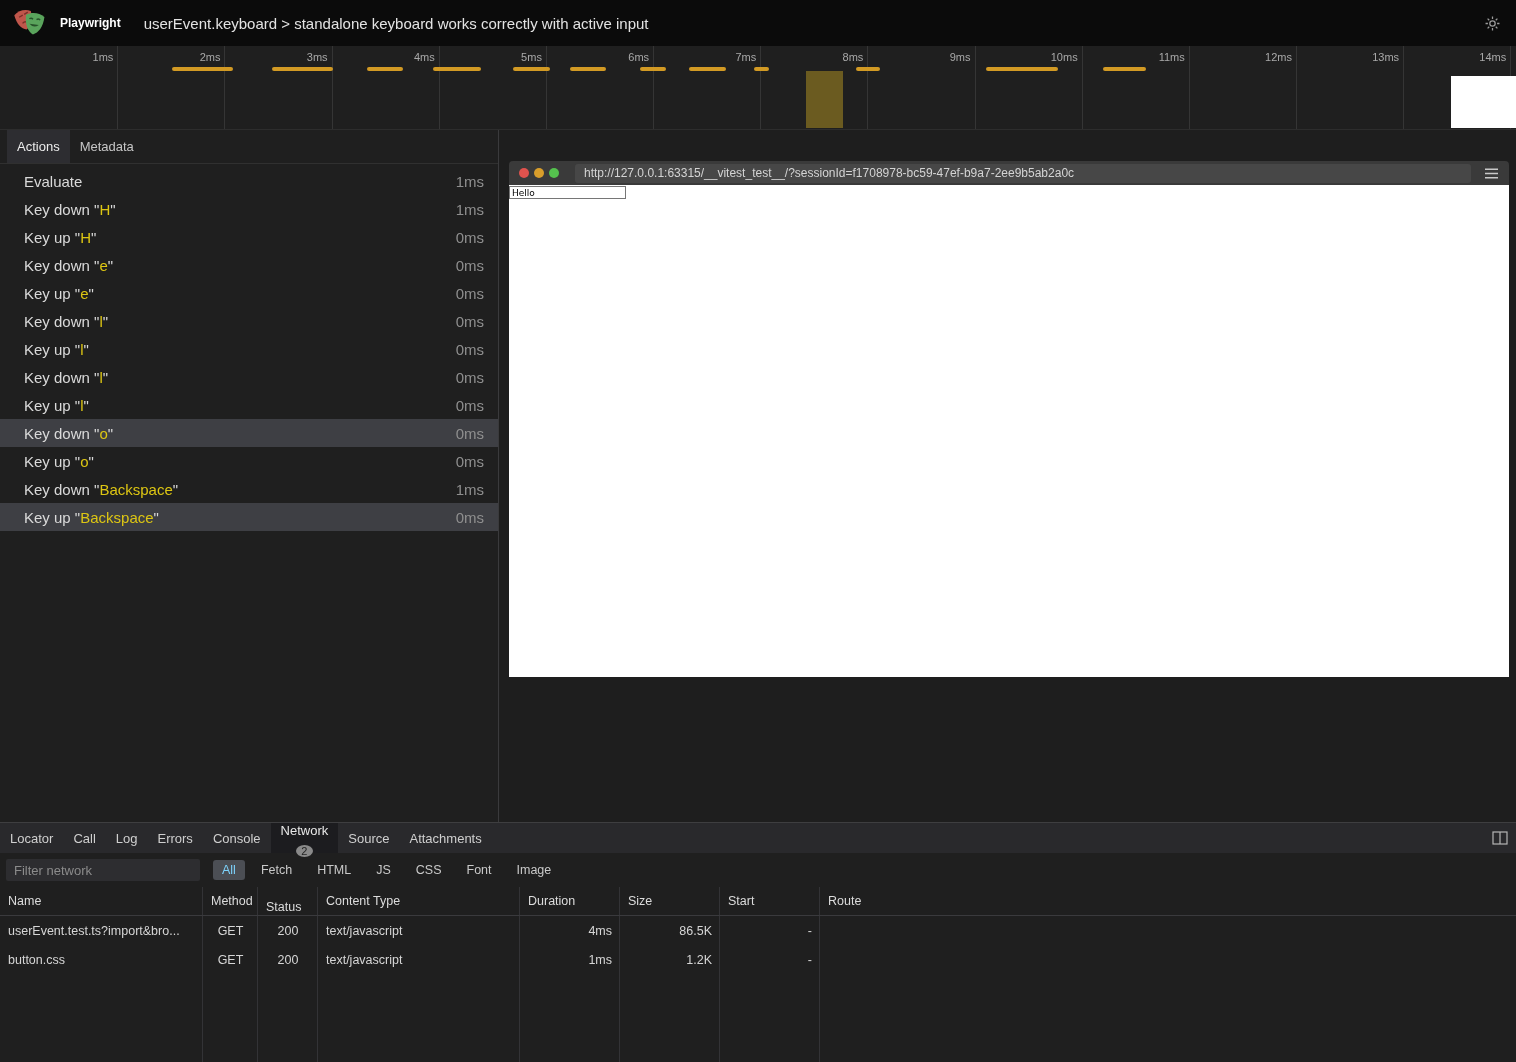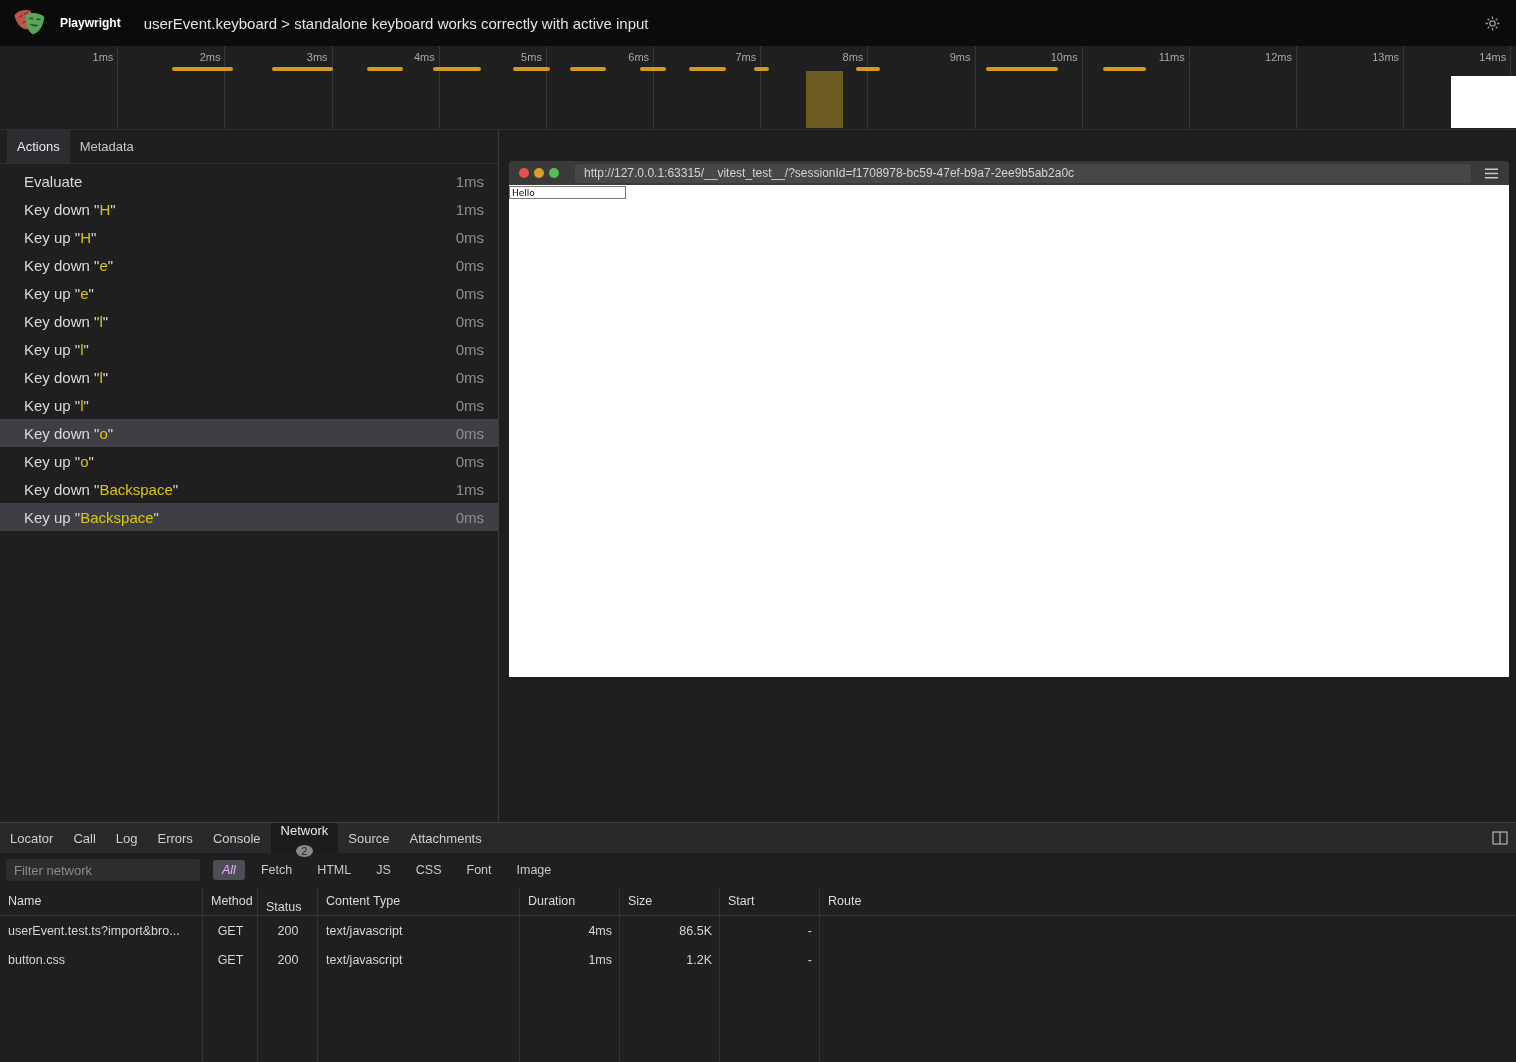--- a/index.html
+++ b/index.html
@@ -54,21 +54,21 @@
   .btab { padding:0 10px; display:flex; align-items:center; gap:7px; cursor:pointer; white-space:nowrap; }
   .btab.selected { background:#1c1c1f; color:#e8e8e8;flex-direction:column; }
   .badge { width:17px; height:17px; border-radius:50%; background:#8a8a8a; color:#242424; font-size:11px; display:flex; align-items:center; justify-content:center; }
   .cols-btn { margin-left:auto; width:32px; display:flex; align-items:center; justify-content:center; cursor:pointer; }
 
   .filter-bar { height:34px; display:flex; align-items:center; }
   .filter-input { margin-left:6px; width:194px; height:22px; background:#2d2d30; border:none; border-radius:2px; padding:0 8px; font-size:13px; color:#dddddd; outline:none; }
   .filter-input::placeholder { color:#8b8b8b; }
   .chips { display:flex; align-items:center; margin-left:13px; gap:7px; font-size:12.5px; color:#c9c9c9; }
   .chip { padding:3px 9px; border-radius:3px; cursor:pointer; }
-  .chip.selected { background:#4b4e54; color:#f0abfc;font-style:italic; }
+  .chip.selected { background:#4b4e54; color:#7dd3fc; }
 
   .net-table { position:absolute; top:64px; bottom:0; left:0; right:0; font-size:12.5px; color:#d6d6d6; }
   .col-sep { position:absolute; top:0; bottom:0; width:1px; background:#333336; }
   .thead { height:29px; display:flex; align-items:center; border-bottom:1px solid #3a3a3d; color:#dcdcdc; position:relative; }
   .th, .td { padding:0 8px; overflow:hidden; white-space:nowrap; flex:0 0 auto; }
   .tr { height:29px; display:flex; align-items:center; cursor:pointer; position:relative; }
 </style>
 </head>
 <body>
 

